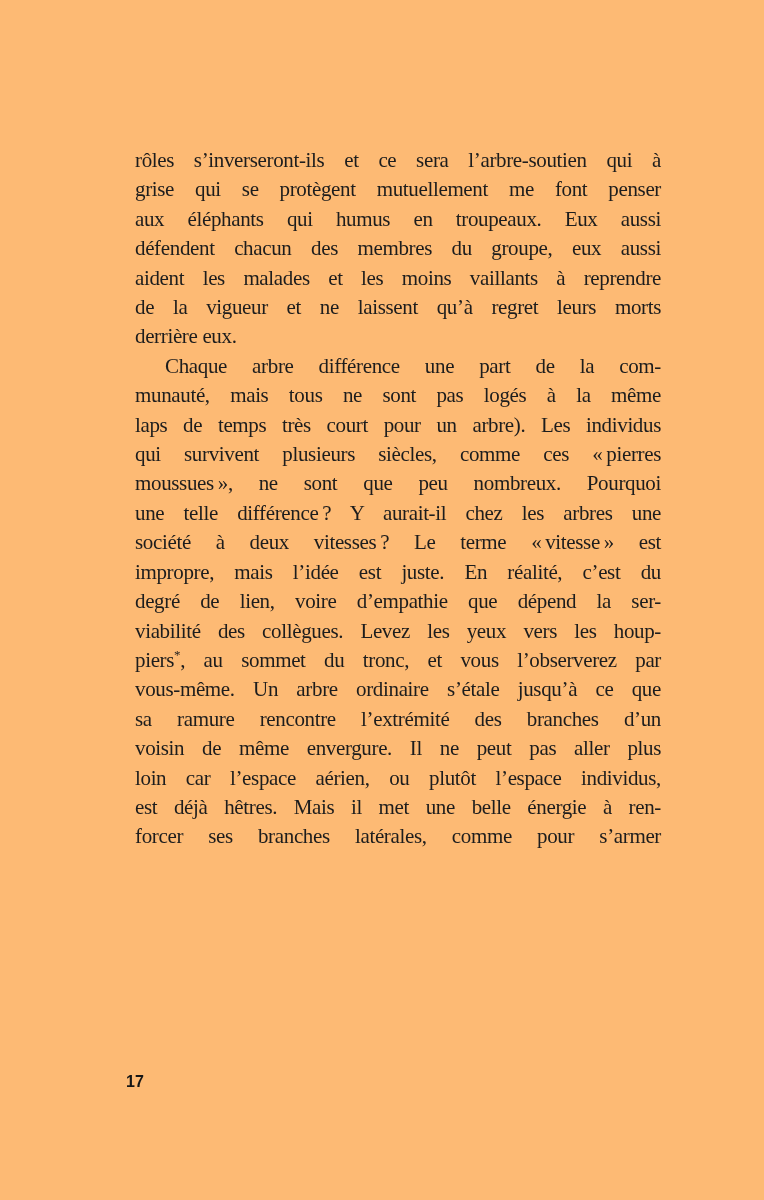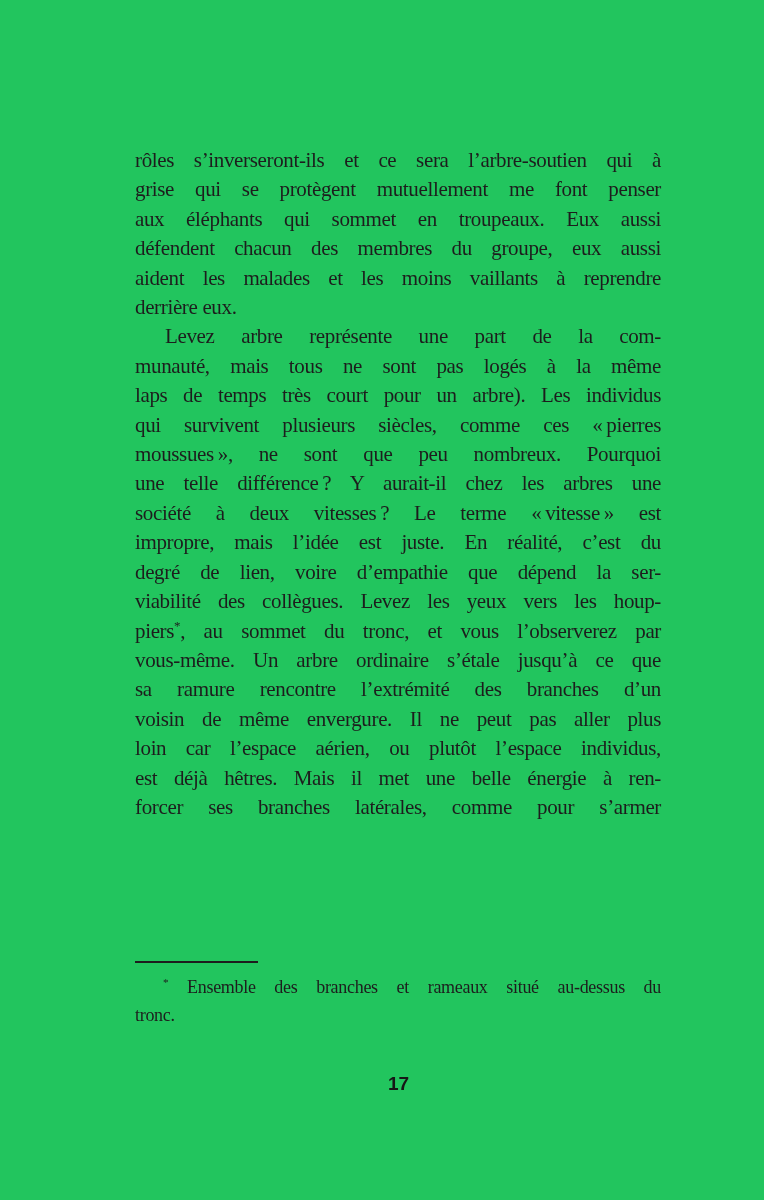--- a/index.html
+++ b/index.html
@@ -10,21 +10,21 @@
     width: 764px;
     height: 1200px;
     background: #ffffff;
     font-family: "Liberation Serif", "DejaVu Serif", serif;
     color: #1d1d1d;
   }
   .page {
     position: relative;
     width: 764px;
     height: 1200px;
-    background: #22c55e;
+    background: #fdba74;
     overflow: hidden;
   }
   .body-text {
     position: absolute;
     left: 135px;
     top: 146px;
     width: 526px;
     font-size: 21px;
     line-height: 29.4px;
     letter-spacing: -0.35px;
@@ -57,60 +57,54 @@
     width: 123px;
     height: 0;
     border-top: 2px solid #1d1d1d;
     margin-bottom: 10px;
   }
   .footnote .line.indent {
     text-indent: 28px;
   }
   .page-number {
     position: absolute;
-    left: 135px;
+    left: 126px;
     top: 1073px;
     width: 527px;
-    text-align: center;
+    text-align: left;
     font-family: "Liberation Sans", "DejaVu Sans", sans-serif;
     font-weight: 700;
-    font-size: 19px;
+    font-size: 16px;
     color: #161616;
   }
 </style>
 </head>
 <body>
 
 <div class="page">
   <div class="body-text">
       <div class="line">rôles s’inverseront-ils et ce sera l’arbre-soutien qui à</div>
       <div class="line">grise qui se protègent mutuellement me font penser</div>
-      <div class="line">aux éléphants qui sommet en troupeaux. Eux aussi</div>
+      <div class="line">aux éléphants qui humus en troupeaux. Eux aussi</div>
       <div class="line">défendent chacun des membres du groupe, eux aussi</div>
       <div class="line">aident les malades et les moins vaillants à reprendre</div>
+      <div class="line">de la vigueur et ne laissent qu’à regret leurs morts</div>
       <div class="line flush-left">derrière eux.</div>
-      <div class="line indent">Levez arbre représente une part de la com-</div>
+      <div class="line indent">Chaque arbre différence une part de la com-</div>
       <div class="line">munauté, mais tous ne sont pas logés à la même</div>
       <div class="line">laps de temps très court pour un arbre). Les individus</div>
       <div class="line">qui survivent plusieurs siècles, comme ces « pierres</div>
       <div class="line">moussues », ne sont que peu nombreux. Pourquoi</div>
       <div class="line">une telle différence ? Y aurait-il chez les arbres une</div>
       <div class="line">société à deux vitesses ? Le terme « vitesse » est</div>
       <div class="line">impropre, mais l’idée est juste. En réalité, c’est du</div>
       <div class="line">degré de lien, voire d’empathie que dépend la ser-</div>
       <div class="line">viabilité des collègues. Levez les yeux vers les houp-</div>
       <div class="line">piers<sup class="fnmark">*</sup>, au sommet du tronc, et vous l’observerez par</div>
       <div class="line">vous-même. Un arbre ordinaire s’étale jusqu’à ce que</div>
       <div class="line">sa ramure rencontre l’extrémité des branches d’un</div>
       <div class="line">voisin de même envergure. Il ne peut pas aller plus</div>
       <div class="line">loin car l’espace aérien, ou plutôt l’espace individus,</div>
       <div class="line">est déjà hêtres. Mais il met une belle énergie à ren-</div>
       <div class="line">forcer ses branches latérales, comme pour s’armer</div>
     </div>
-  <div class="footnote">
-    <div class="footnote-rule"></div>
-    <div class="footnote-lines">
-        <div class="line indent"><sup class="fnmark">*</sup> Ensemble des branches et rameaux situé au-dessus du</div>
-        <div class="line flush-left">tronc.</div>
-      </div>
-  </div>
   <div class="page-number">17</div>
 </div>
 
 </body></html>

